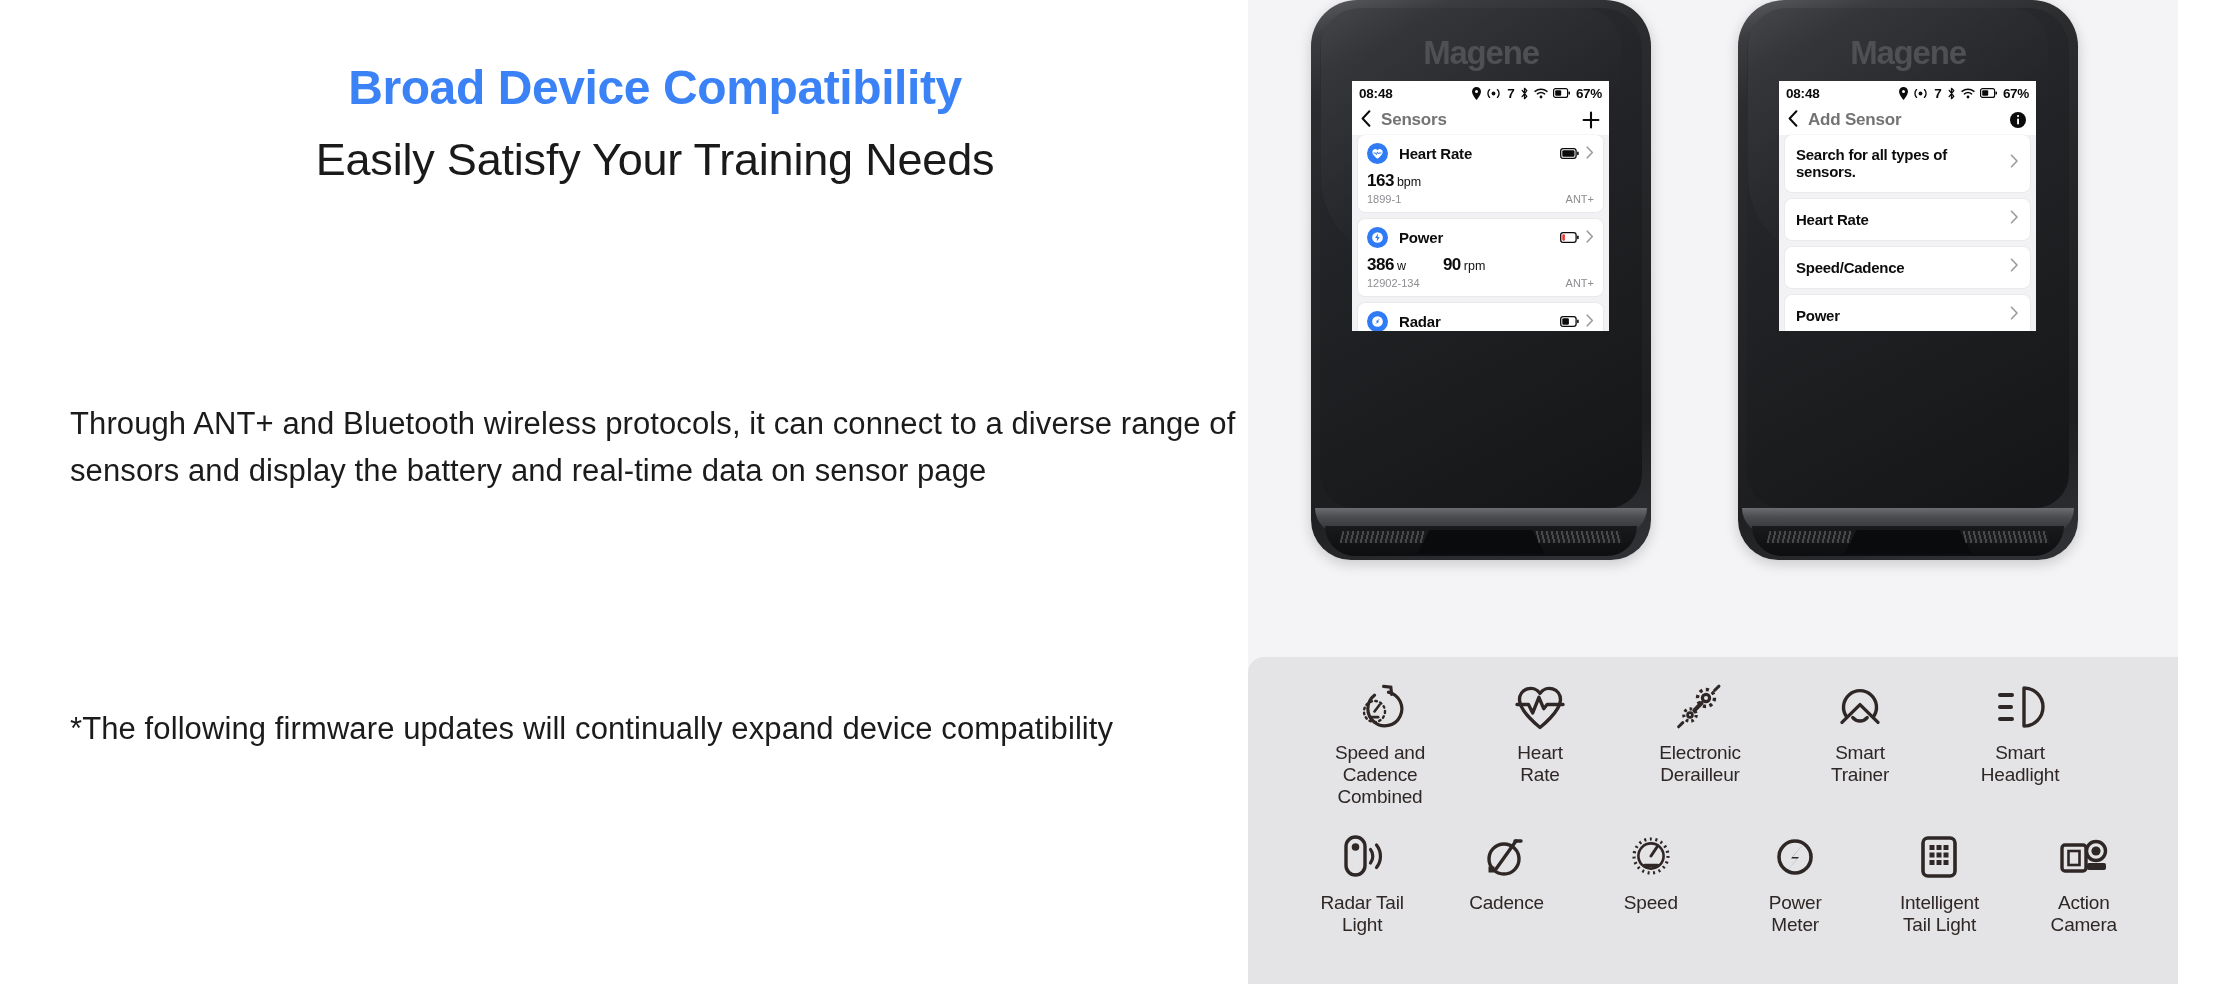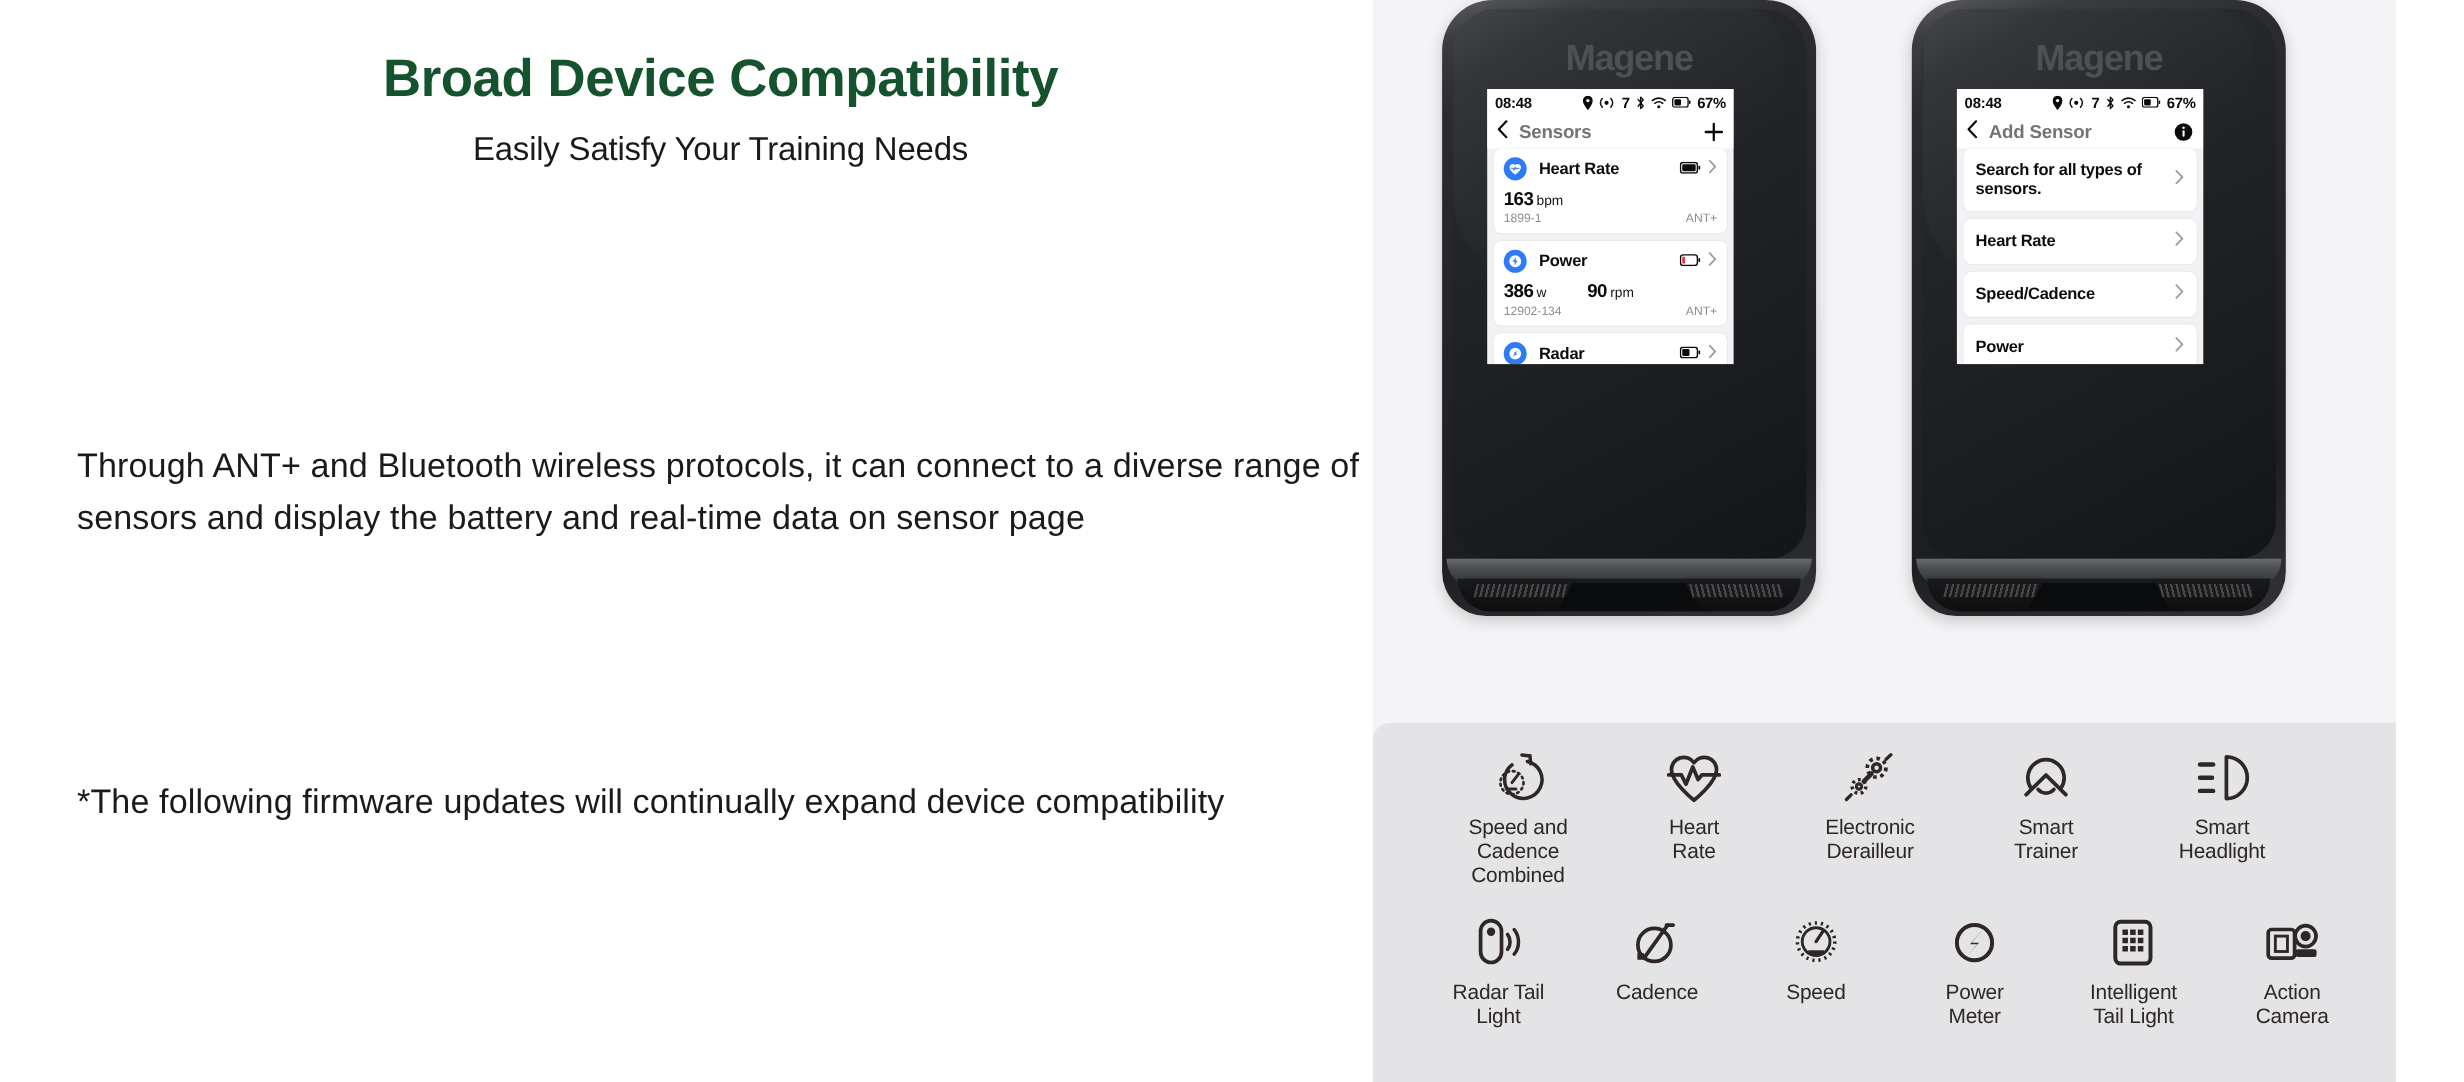--- a/index.html
+++ b/index.html
@@ -12,26 +12,26 @@
   }
   #page { position: relative; width: 2240px; height: 984px; background: #ffffff; }
 
   
   #left-col {
     position: absolute; left: 0; top: 0; width: 1310px; height: 984px;
     background: #ffffff;
   }
   #heading-block { position: absolute; left: 0; top: 46px; width: 1310px; text-align: center; }
   #title {
-    font-size: 48px; font-weight: 700; color: #14532d;
-    letter-spacing: -0.4px; line-height: 1.1;
+    font-size: 48px; font-weight: 700; color: #3b82f6;
+    letter-spacing: -0.4px; line-height: 1.1; margin-top: 16px;
   }
   #subtitle {
     margin-top: 20px;
-    font-size: 30px; font-weight: 400; color: #1a1a1a;
+    font-size: 45px; font-weight: 400; color: #1a1a1a;
     letter-spacing: -0.2px; line-height: 1.12;
   }
 
   #body-para {
     position: absolute; left: 70px; top: 400px; width: 1180px;
     font-size: 31px; font-weight: 400; color: #1b1b1b;
     line-height: 1.52; letter-spacing: 0.1px;
   }
   #note-para {
     position: absolute; left: 70px; top: 705px; width: 1110px;
@@ -99,21 +99,21 @@
   .vent-grill {
     position: absolute; top: 5px; width: 84px; height: 12px;
     background: repeating-linear-gradient(90deg,#555 0 2px, #1b1c1e 2px 5px);
     opacity: .8;
   }
   .vent-grill.l { left: 16px; transform: skewX(-14deg); }
   .vent-grill.r { right: 16px; transform: skewX(14deg); }
 
   
   .screen {
-    position: absolute; left: 41px; top: 81px; width: 224px; height: 250px;
+    position: absolute; left: 41px; top: 81px; width: 257px; height: 250px;
     background: #ffffff; overflow: hidden;
   }
   .statusbar {
     height: 24px; display: flex; align-items: center;
     padding: 0 7px; font-size: 13px; font-weight: 600; color: #0b0b0b;
     background: #ffffff; gap: 5px;
   }
   .sb-time { font-size: 13.5px; font-weight: 600; letter-spacing: -0.2px; }
   .sb-spacer { flex: 1; }
   .sb-ico { display: inline-flex; align-items: center; }

